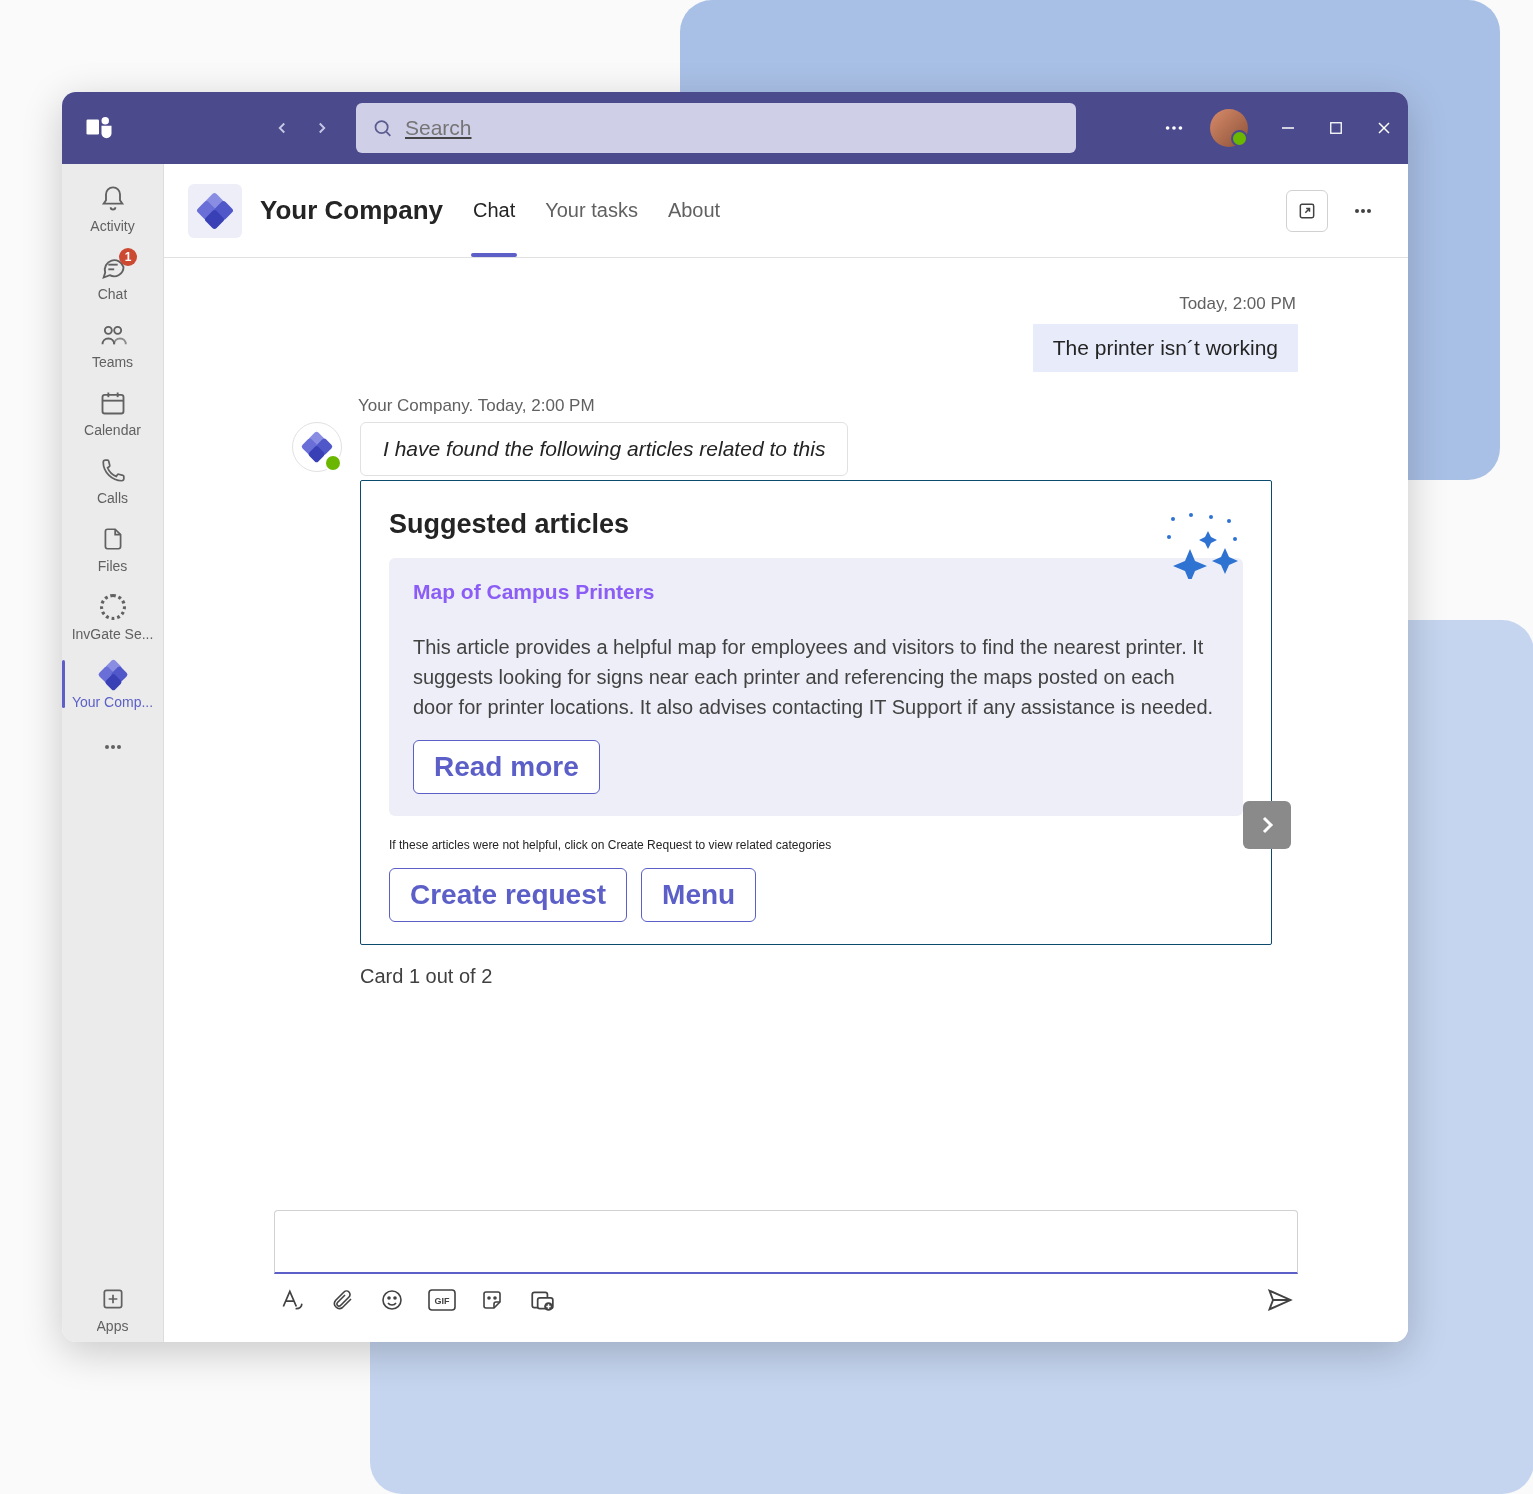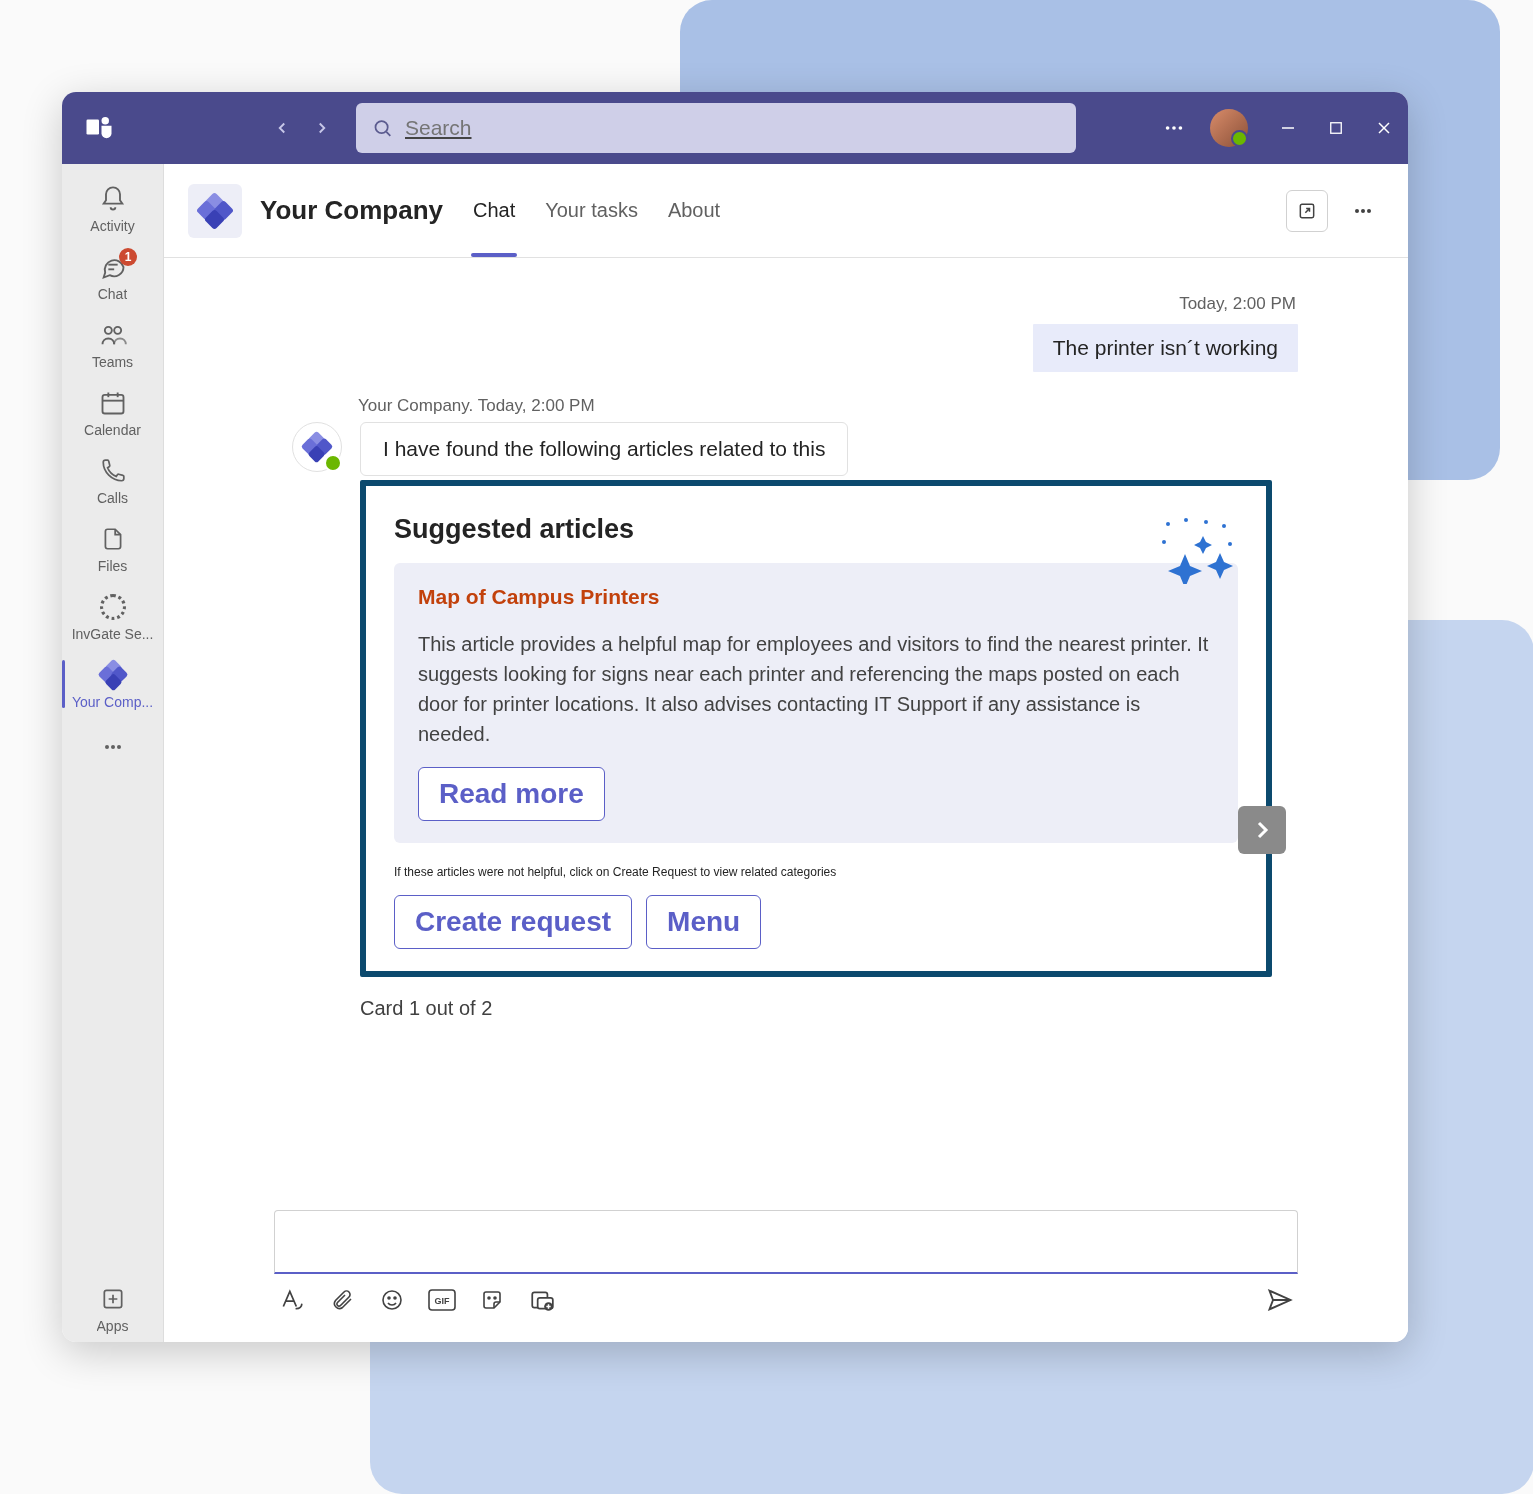--- a/index.html
+++ b/index.html
@@ -125,27 +125,27 @@
 
   .chat-body { flex:1; overflow:auto; padding: 28px 34px 0 34px; }
   .timestamp-row { text-align:right; font-size:17px; color:#616161; padding: 8px 78px 10px 0; }
   .user-bubble-row { display:flex; justify-content:flex-end; padding-right: 76px; margin-bottom: 24px; }
   .user-bubble { background:#e8ebfa; color:#242424; font-size:21px; padding: 12px 20px; border-radius:1px; }
   .bot-meta { font-size:17px; color:#616161; margin-left: 160px; margin-bottom: 6px; }
   .bot-row { display:flex; gap: 18px; margin-left: 94px; align-items:flex-start; }
   .bot-avatar { width:50px; height:50px; border-radius:50%; background:#fff; border:1px solid #e1e1e1; display:flex; align-items:center; justify-content:center; position:relative; flex-shrink:0; }
   .bot-avatar::after { content:""; position:absolute; bottom:-1px; right:-1px; width:14px; height:14px; background:#6bb700; border:2px solid #fff; border-radius:50%; }
   .bot-content { flex:1; min-width:0; }
-  .bot-bubble { background:#fff; border:1px solid #e1e1e1; border-radius:6px; padding: 14px 22px; font-size:21px; color:#242424; display:inline-block; }
-
-  .card-container { margin-top: 4px; border-top: 4px solid #2e72d2; background:#fff; border:6px solid #0c4a6e; border-radius:2px; padding: 28px 28px 22px 28px; position:relative; width: 912px; }
+  .bot-bubble { background:#fff; border:1px solid #e1e1e1; border-radius:6px; padding: 14px 22px; font-size:21px; color:#242424; display:inline-block;font-style:italic; }
+
+  .card-container { margin-top: 4px; border-top: 4px solid #2e72d2; background:#fff; border:1px solid #0c4a6e; border-radius:2px; padding: 28px 28px 22px 28px; position:relative; width: 912px; }
   .card-title { font-size: 27px; font-weight:700; color:#242424; margin-bottom: 18px; }
   .sparkle { position:absolute; top:28px; right:28px; color:#2e72d2; }
   .article-block { background:#edeef7; border-radius:6px; padding: 22px 24px; }
-  .article-title { font-size:21px; font-weight:700; color:#c2410c; margin-bottom: 20px; }
+  .article-title { font-size:21px; font-weight:700; color:#8b5cf6; margin-bottom: 28px; }
   .article-body { font-size:20px; color:#424242; line-height:1.5; margin-bottom: 18px; }
   .outline-btn { border:1.5px solid #5b5fc7; color:#5b5fc7; background:#fff; font-size:28px; font-weight:600; padding: 10px 20px; border-radius:6px; cursor:pointer; }
   .card-help-text { font-size:12px; color:#242424; margin-top: 22px; margin-bottom: 16px; }
   .card-buttons { display:flex; gap: 14px; }
   .carousel-next {
     position:absolute; right:-20px; top: 320px; width:48px; height:48px; background:#8a8a8a; border-radius:6px;
     display:flex; align-items:center; justify-content:center; color:#fff; cursor:pointer;
   }
   .card-counter { text-align:left; font-size:20px; color:#404040; margin-top: 20px; }
 

